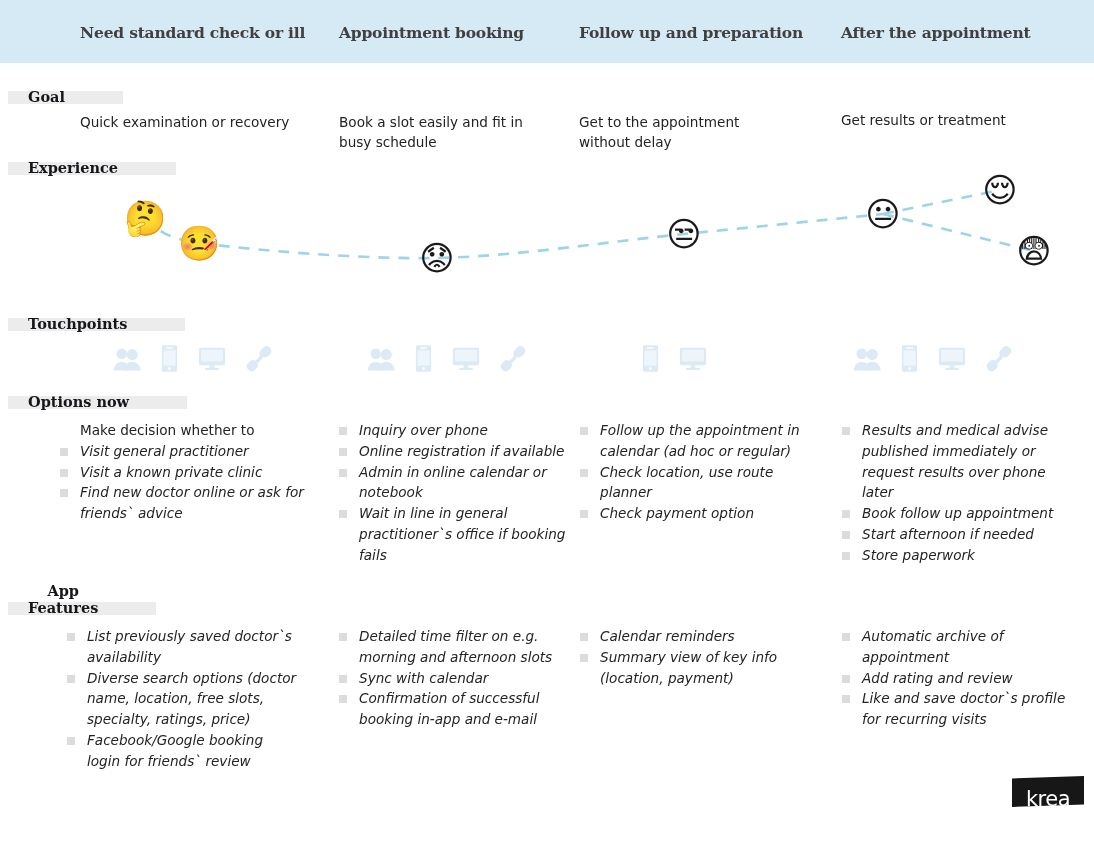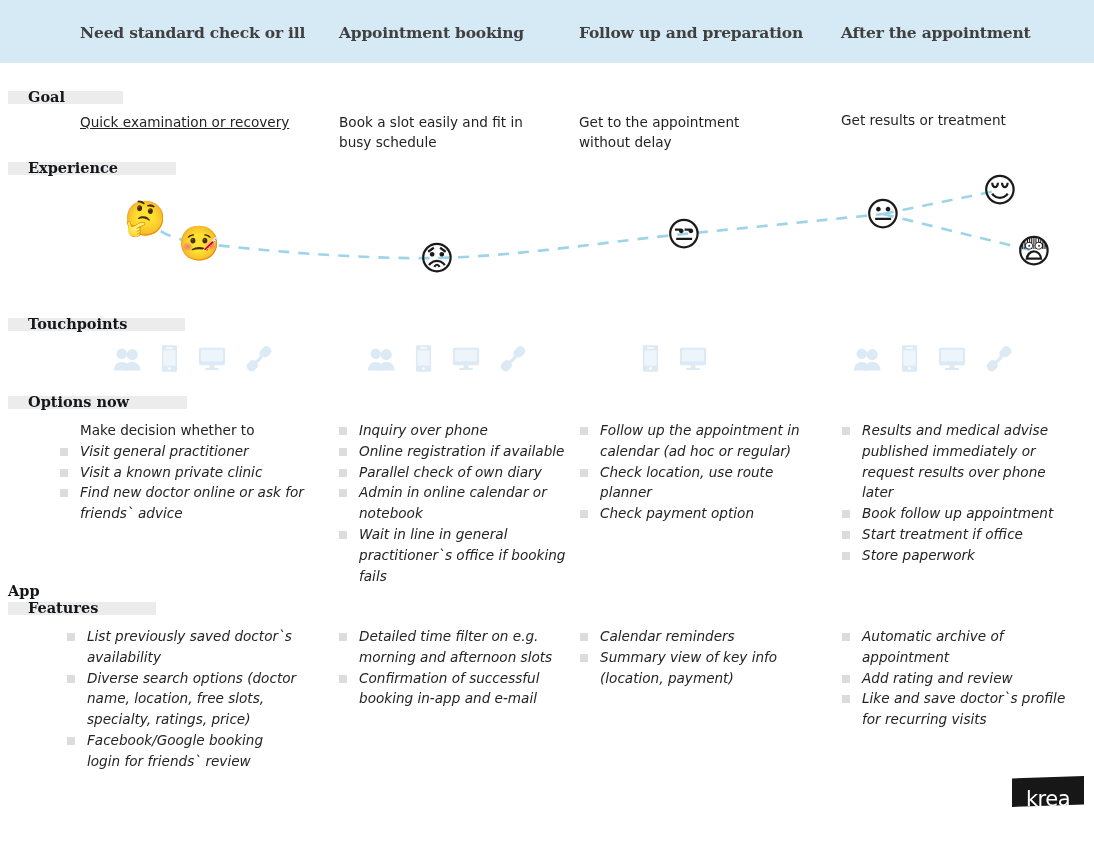--- a/index.html
+++ b/index.html
@@ -54,21 +54,21 @@
   .row-label .hl::before {
     content: "";
     position: absolute;
     left: 0;
     top: 3px;
     bottom: 1px;
     width: calc(100% + 38px);
     background: #ececec;
     z-index: -1;
   }
-  .row-label.two-line { line-height: 17px; }
+  .row-label.two-line { line-height: 17px; text-align: center; }
 
   
   .col-text {
     position: absolute;
     font-family: "DejaVu Sans", sans-serif;
     font-size: 13.6px;
     line-height: 20px;
     color: #232323;
   }
 
@@ -191,21 +191,21 @@
 <div class="row-label" style="top:393px">
   <span class="hl">Options now</span>
 </div>
 
 <div class="row-label two-line" style="top:582px">
   <span>App</span><br>
   <span class="hl">Features</span>
 </div>
 
 <div id="goal-texts">
-    <div class="col-text goal-text" style="left: 80px; top: 112px; text-decoration: underline;">Quick examination or recovery</div>
+    <div class="col-text goal-text" style="left: 80px; top: 112px;">Quick examination or recovery</div>
     <div class="col-text goal-text" style="left: 339px; top: 112px;">Book a slot easily and fit in busy schedule</div>
     <div class="col-text goal-text" style="left: 579px; top: 112px;">Get to the appointment without delay</div>
     <div class="col-text goal-text" style="left: 841px; top: 110px;">Get results or treatment</div>
   </div>
 
 <div id="experience-chart">
   <svg id="experience-curve-svg" width="1094" height="115" viewBox="0 0 1094 115" style="position:absolute;left:0;top:0;">
     <path id="curve-main" fill="none" stroke="#9ed4e8" stroke-width="2.6" stroke-dasharray="11 9" stroke-linecap="butt" d="M 146 43 C 154.7 47.0, 153.1 61.5, 200.0 68.0 C 246.9 74.5, 358.9 84.5, 437.0 83.0 C 515.1 81.5, 612.1 66.1, 684.0 59.0 C 755.9 51.9, 850.9 42.2, 883.0 39.0"></path>
     <path id="curve-branch-up" fill="none" stroke="#9ed4e8" stroke-width="2.6" stroke-dasharray="11 9" stroke-linecap="butt" d="M 883 39 L 1000 15"></path>
     <path id="curve-branch-down" fill="none" stroke="#9ed4e8" stroke-width="2.6" stroke-dasharray="11 9" stroke-linecap="butt" d="M 883 39 L 1034 76"></path>
@@ -341,53 +341,53 @@
       <ul>
         <li>Visit general practitioner</li>
         <li>Visit a known private clinic</li>
         <li>Find new doctor online or ask for friends` advice</li>
       </ul>
     </div>
     <div class="bullet-list" style="left: 337px; top: 420px; width: 230px;">
       <ul>
         <li>Inquiry over phone</li>
         <li>Online registration if available</li>
-        <li>Parallel check of own diary</li>
         <li>Admin in online calendar or notebook</li>
         <li>Wait in line in general practitioner`s office if booking fails</li>
       </ul>
     </div>
     <div class="bullet-list" style="left: 578px; top: 420px; width: 235px;">
       <ul>
         <li>Follow up the appointment in calendar (ad hoc or regular)</li>
         <li>Check location, use route planner</li>
         <li>Check payment option</li>
       </ul>
     </div>
     <div class="bullet-list" style="left: 840px; top: 420px; width: 238px;">
       <ul>
         <li>Results and medical advise published immediately or request results over phone later</li>
         <li>Book follow up appointment</li>
-        <li>Start treatment if office</li>
+        <li>Start afternoon if needed</li>
         <li>Store paperwork</li>
       </ul>
     </div>
   </div>
 
 <div id="app-features-lists">
     <div class="bullet-list" style="left: 65px; top: 626px; width: 235px;">
       <ul>
         <li>List previously saved doctor`s availability</li>
         <li>Diverse search options (doctor name, location, free slots, specialty, ratings, price)</li>
         <li>Facebook/Google booking login for friends` review</li>
       </ul>
     </div>
     <div class="bullet-list" style="left: 337px; top: 626px; width: 230px;">
       <ul>
         <li>Detailed time filter on e.g. morning and afternoon slots</li>
+        <li>Sync with calendar</li>
         <li>Confirmation of successful booking in-app and e-mail</li>
       </ul>
     </div>
     <div class="bullet-list" style="left: 578px; top: 626px; width: 235px;">
       <ul>
         <li>Calendar reminders</li>
         <li>Summary view of key info (location, payment)</li>
       </ul>
     </div>
     <div class="bullet-list" style="left: 840px; top: 626px; width: 238px;">

